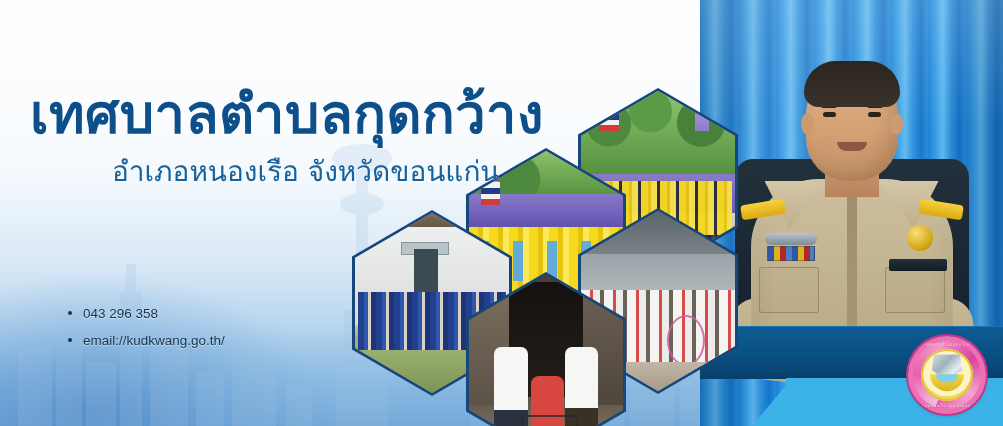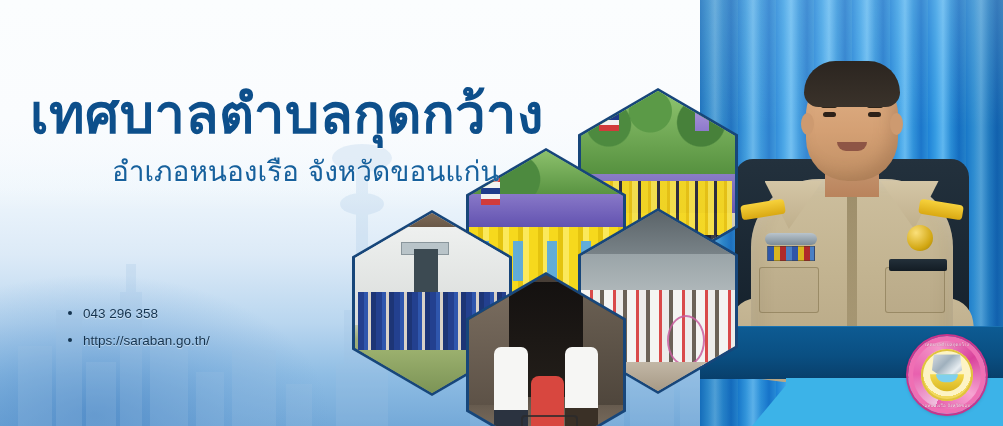--- a/index.html
+++ b/index.html
@@ -506,16 +506,16 @@
       </div>
     </div>
 
   </div>
 
   <div class="title">เทศบาลตำบลกุดกว้าง</div>
   <div class="subtitle">อำเภอหนองเรือ จังหวัดขอนแก่น</div>
 
   <ul class="contact">
     <li>043 296 358</li>
-    <li>https://saraban.go.th/</li>
+    <li>email://kudkwang.go.th/</li>
   </ul>
 
 </div>
 
 </body></html>

